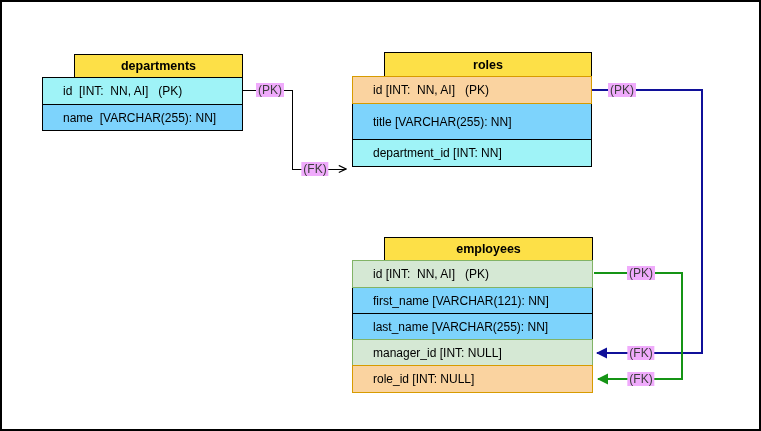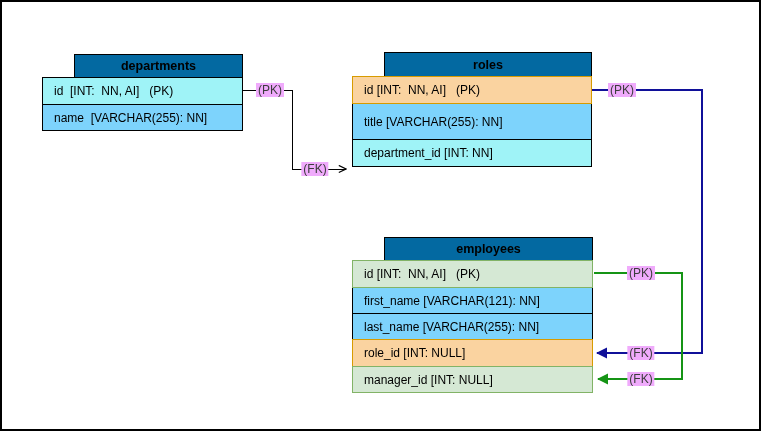--- a/index.html
+++ b/index.html
@@ -15,31 +15,31 @@
   #wires{position:absolute;left:0;top:0;width:761px;height:431px;}
   #wires path.line{fill:none;shape-rendering:crispEdges;}
   .edge-black{stroke:var(--edge-black,#000);stroke-width:1;}
   .edge-navy{stroke:var(--edge-navy,#101099);stroke-width:1.4;}
   .edge-green{stroke:var(--edge-green,#159415);stroke-width:1.4;}
 
   .table{position:absolute;box-sizing:border-box;background:#fff;}
   .thead{
     box-sizing:border-box;
     border:1px solid #000;
-    background:#0369a1;
+    background:#fde047;
     display:flex;align-items:center;justify-content:center;
     font-weight:bold;font-size:12.5px;color:#000;
     position:relative;z-index:2;margin-left:32px;
   }
   .trow{
     box-sizing:border-box;
     border:1px solid #000;
     margin-top:-1px;
     display:flex;align-items:center;
-    padding-left:11px;
+    padding-left:20px;
     font-size:12px;color:#000;
     white-space:pre;
     position:relative;z-index:1;
   }
   .trow.cyan  {background:var(--row-cyan,#9ff3f7);}
   .trow.orange{background:var(--row-orange,#fad3a0);border-color:var(--stroke-orange,#d79b00);z-index:3;}
   .trow.green {background:var(--row-green,#d5e8d4);border-color:var(--stroke-green,#82b366);z-index:3;}
   .trow.white {background:#7dd3fc;}
 
   .edge-label{
@@ -85,22 +85,22 @@
     <div class="trow orange" style="height:28px">id [INT:  NN, AI]   (PK)</div>
     <div class="trow white" style="height:37px">title [VARCHAR(255): NN]</div>
     <div class="trow cyan" style="height:28px">department_id [INT: NN]</div>
   </div>
 
   <div class="table" style="left:350px;top:235px;width:241px">
     <div class="thead" style="height:24px">employees</div>
     <div class="trow green" style="height:28px">id [INT:  NN, AI]   (PK)</div>
     <div class="trow white" style="height:27px">first_name [VARCHAR(121): NN]</div>
     <div class="trow white" style="height:27px">last_name [VARCHAR(255): NN]</div>
+    <div class="trow green" style="height:27px">manager_id [INT: NULL]</div>
     <div class="trow orange" style="height:28px">role_id [INT: NULL]</div>
-    <div class="trow green" style="height:27px">manager_id [INT: NULL]</div>
   </div>
 
   <span class="edge-label" style="left:268px;top:88px">(PK)</span>
   <span class="edge-label" style="left:313px;top:167px">(FK)</span>
   <span class="edge-label" style="left:620px;top:88px">(PK)</span>
   <span class="edge-label" style="left:639px;top:271px">(PK)</span>
   <span class="edge-label" style="left:639px;top:351px">(FK)</span>
   <span class="edge-label" style="left:639px;top:377px">(FK)</span>
 
 </div>

